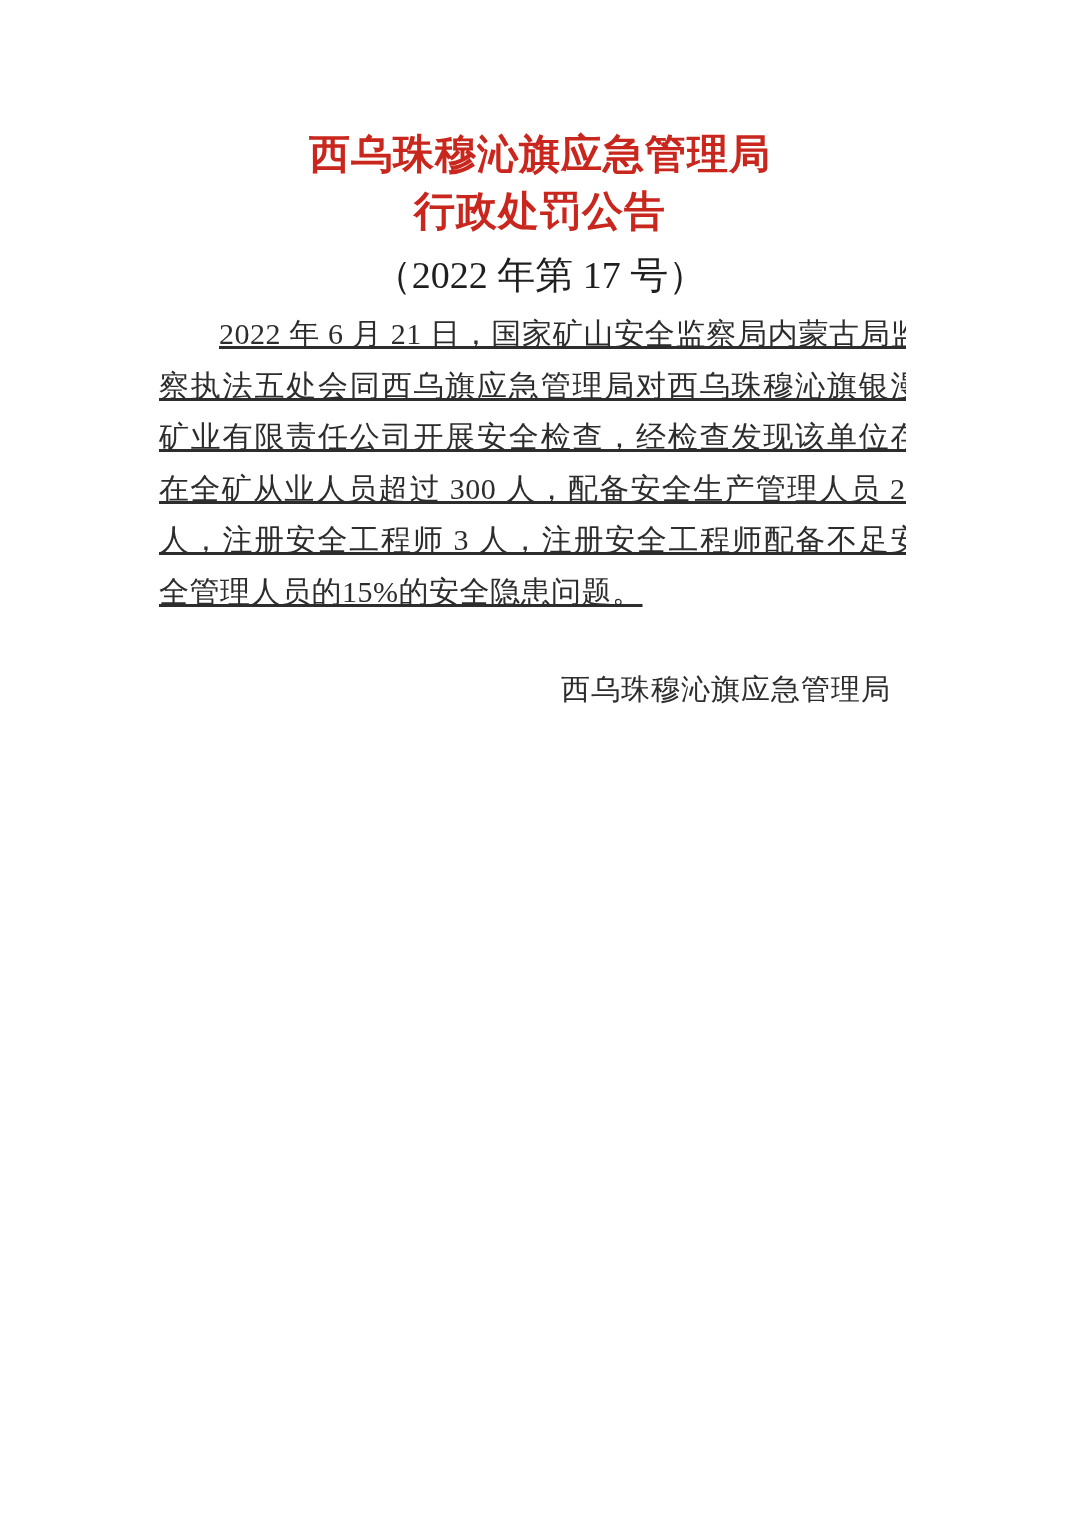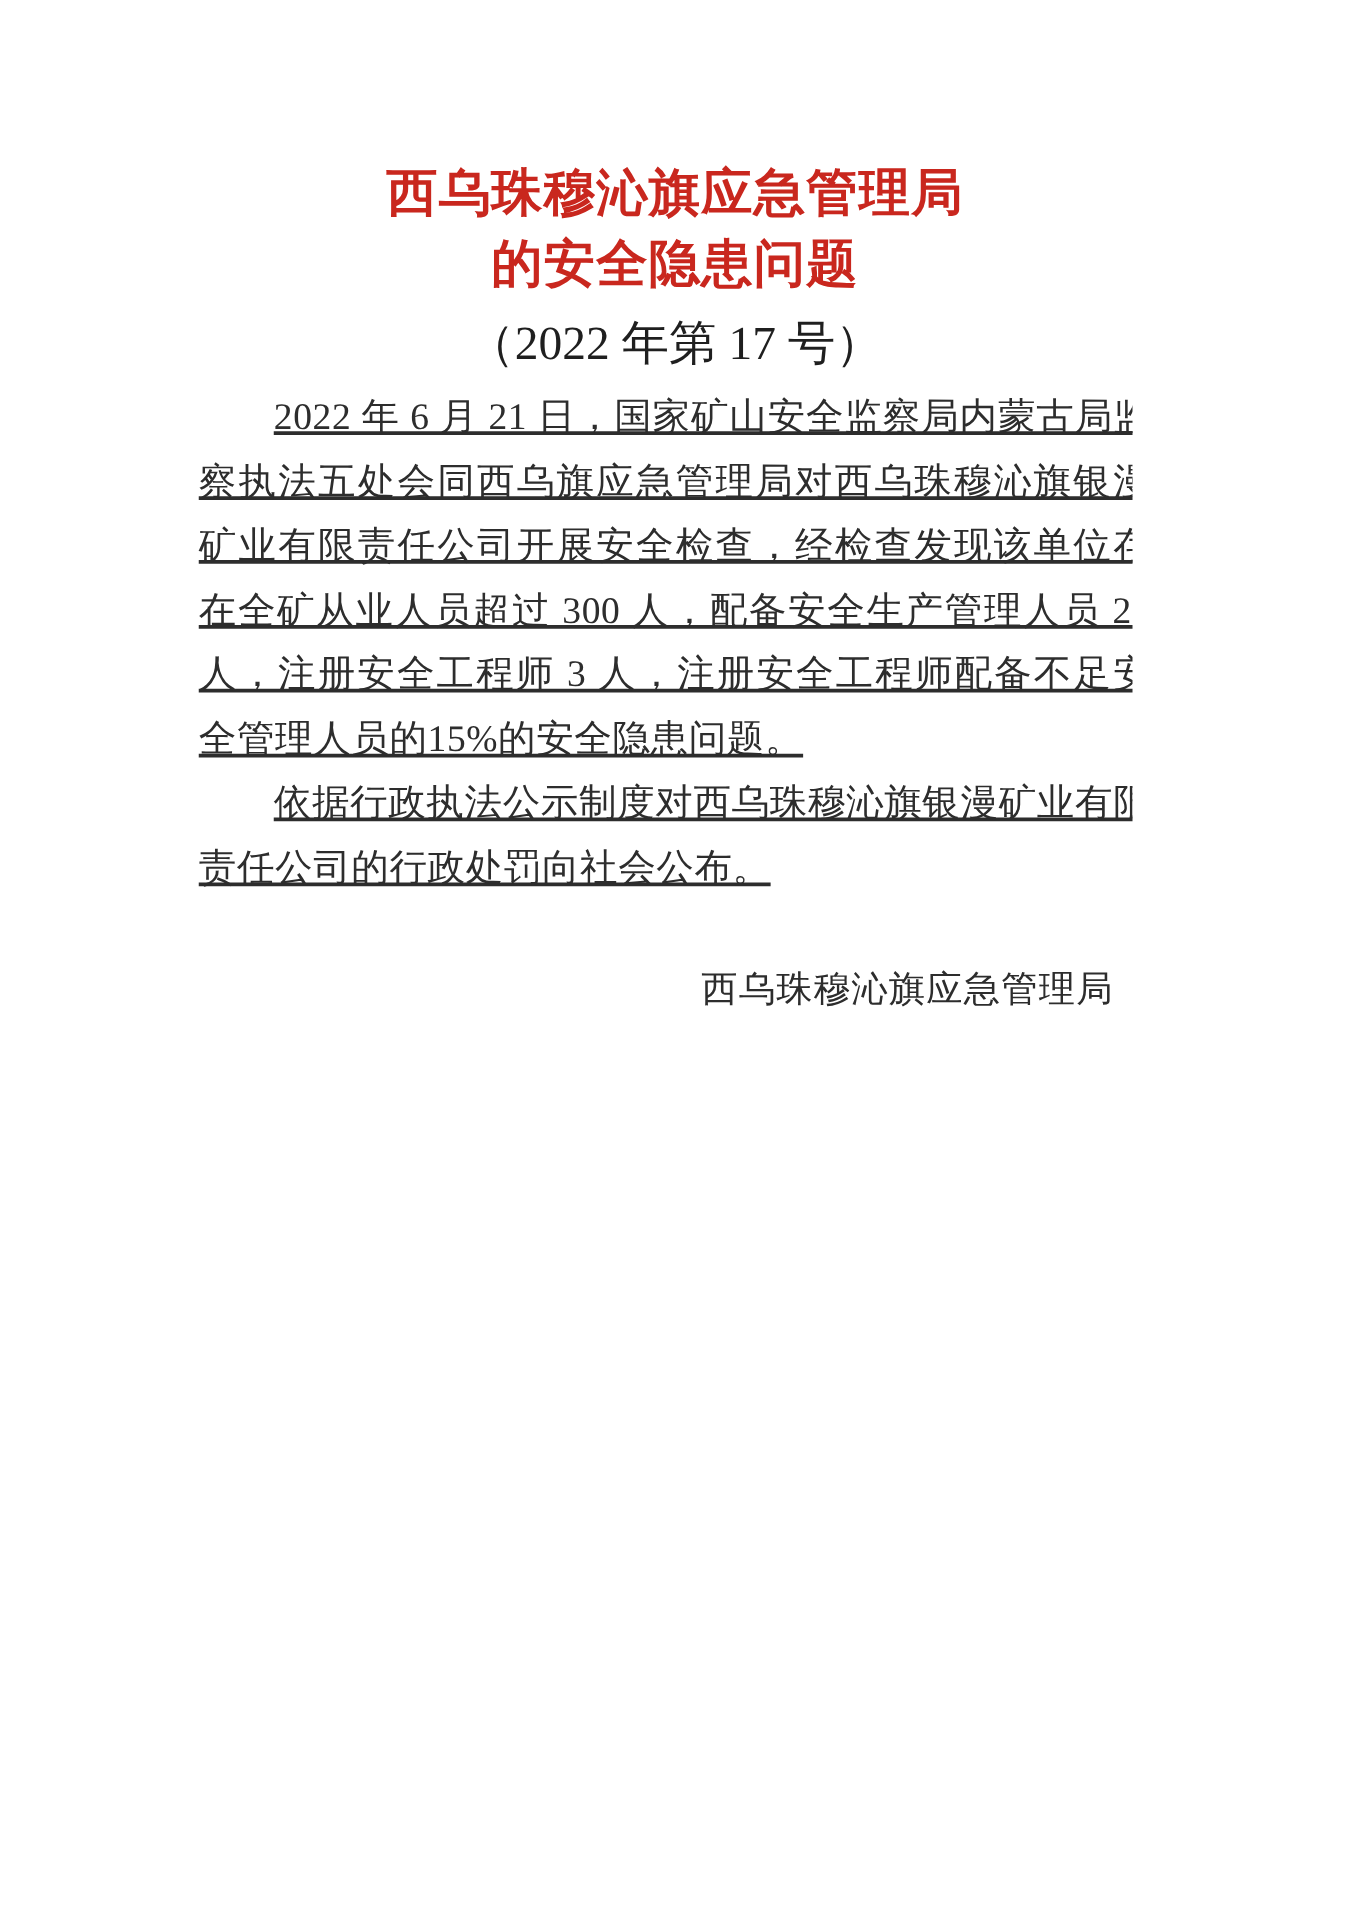--- a/index.html
+++ b/index.html
@@ -65,28 +65,27 @@
   }
 </style>
 </head>
 <body>
 
 <div class="page">
   <div class="content">
 
     <div class="doc-title">
       <div>西乌珠穆沁旗应急管理局</div>
-      <div>的安全隐患问题</div>
+      <div>行政处罚公告</div>
     </div>
 
     <div class="doc-number">（2022 年第 17 号）</div>
 
     <div class="doc-body">
       <p>2022 年 6 月 21 日，国家矿山安全监察局内蒙古局监察执法五处会同西乌旗应急管理局对西乌珠穆沁旗银漫矿业有限责任公司开展安全检查，经检查发现该单位存在全矿从业人员超过 300 人，配备安全生产管理人员 26 人，注册安全工程师 3 人，注册安全工程师配备不足安全管理人员的15%的安全隐患问题。</p>
-      <p>依据行政执法公示制度对西乌珠穆沁旗银漫矿业有限责任公司的行政处罚向社会公布。</p>
     </div>
 
     <div class="signature-block">
       <div class="sig-name">西乌珠穆沁旗应急管理局</div>
     </div>
 
   </div>
 </div>
 
 </body></html>

